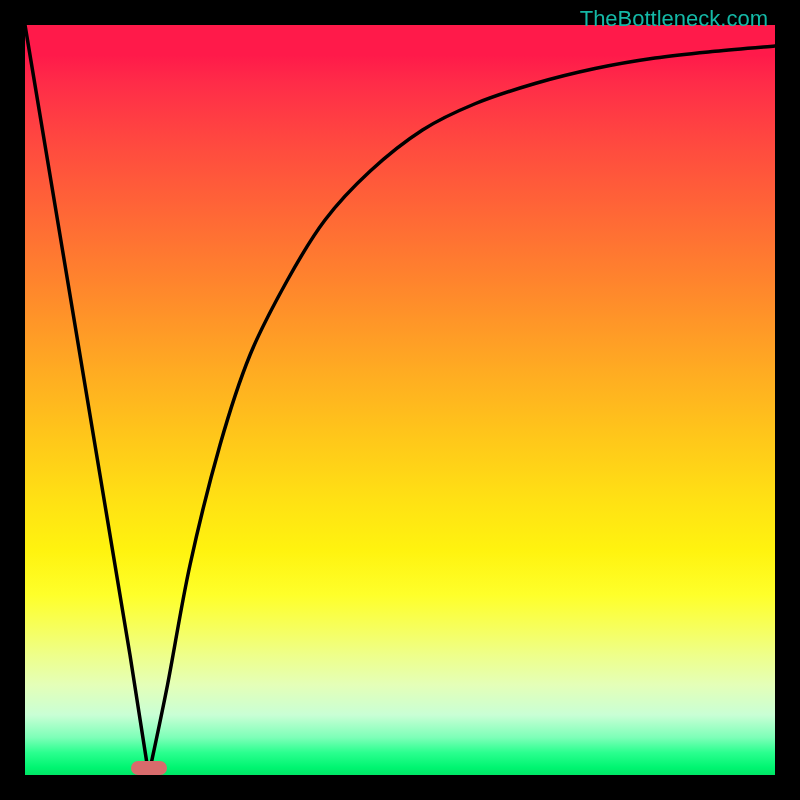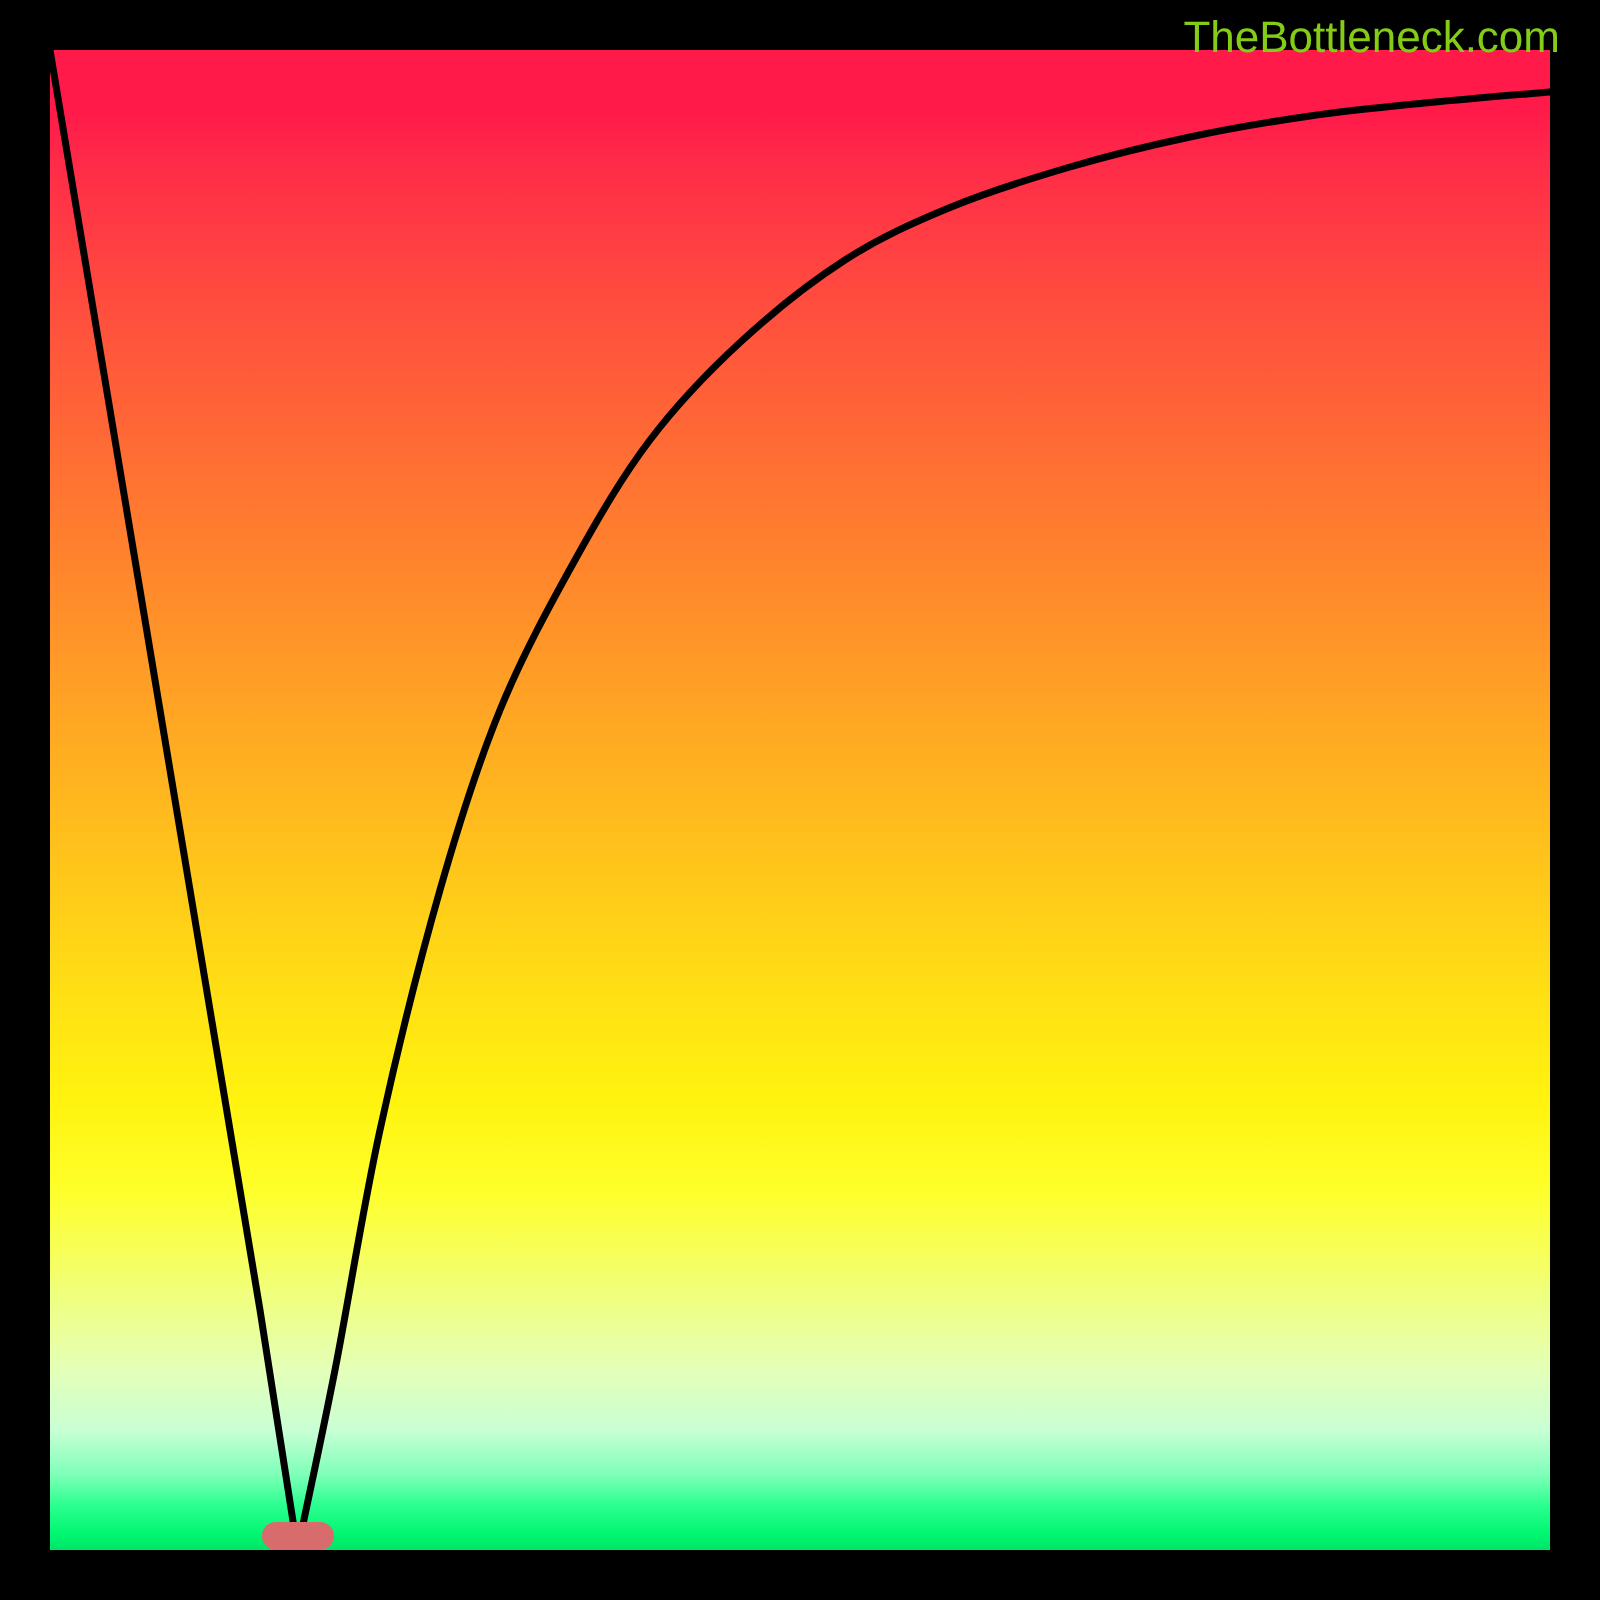--- a/index.html
+++ b/index.html
@@ -7,22 +7,22 @@
     width: 800px;
     height: 800px;
     background: #000;
     position: relative;
     overflow: hidden;
     font-family: Arial, Helvetica, sans-serif;
   }
   .watermark {
     position: absolute;
     top: 6px;
-    right: 20px;
-    color: #84cc16;
+    right: 32px;
+    color: #14b8a6;
     font-size: 22px;
     font-weight: 500;
     z-index: 10;
   }
   .plot-area {
     position: absolute;
     left: 25px;
     top: 25px;
     width: 750px;
     height: 750px;

